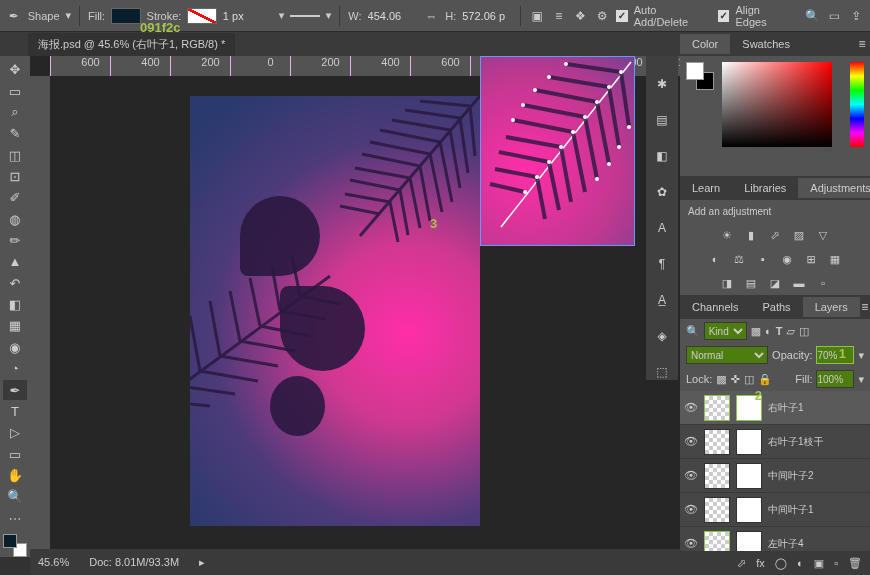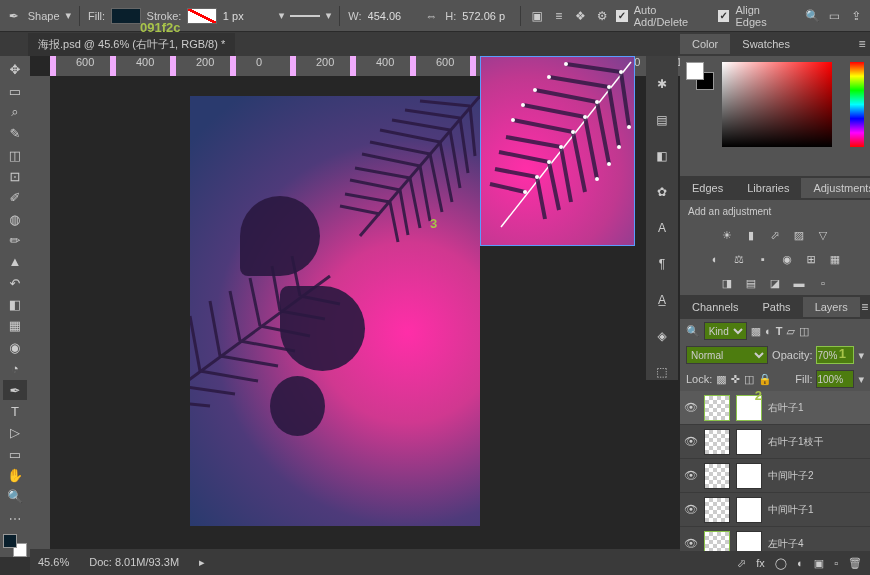--- a/index.html
+++ b/index.html
@@ -17,21 +17,21 @@
 .doctab{background:#323232;padding:4px 10px;font-size:11px;color:#ccc}
 .workspace{position:absolute;top:56px;left:0;right:190px;bottom:18px;display:flex}
 .tools{width:30px;background:#535353;display:flex;flex-direction:column;align-items:center;padding-top:4px;gap:2px}
 .tool{width:24px;height:20px;display:flex;align-items:center;justify-content:center;color:#ccc;cursor:pointer;font-size:13px}
 .tool.active{background:#3a3a3a}
 .fgbg{width:24px;height:24px;position:relative;margin-top:4px}
 .fgbg .fg{position:absolute;top:0;left:0;width:14px;height:14px;background:#091f2c;border:1px solid #999}
 .fgbg .bg{position:absolute;bottom:0;right:0;width:14px;height:14px;background:#fff;border:1px solid #999}
 .canvas{flex:1;background:#262626;position:relative;overflow:hidden}
 .ruler-h{position:absolute;top:0;left:20px;right:0;height:20px;background:#535353;display:flex;font-size:9px;color:#999;overflow:hidden}
-.ruler-h span{width:60px;text-align:left;padding-left:20px;border-left:6px solid #f0abfc;flex-shrink:0}
+.ruler-h span{width:60px;text-align:center;padding-left:20px;border-left:1px solid #f0abfc;flex-shrink:0}
 .ruler-v{position:absolute;top:20px;left:0;width:20px;bottom:0;background:#535353}
 .artboard{position:absolute;top:40px;left:160px;width:290px;height:430px;background:radial-gradient(circle at 75% 55%,#ff2ea8 0%,#d03890 28%,#4e3a7a 60%,#2a3a6e 90%);overflow:hidden}
 .selbox{position:absolute;top:0;left:450px;width:155px;height:190px;border:1px solid #5a9dff;background:radial-gradient(circle at 30% 60%,#ff2ea8,#c03890 60%,#7a4090)}
 .docktabs{position:absolute;top:56px;right:192px;width:32px;background:#3f3f3f;display:flex;flex-direction:column;align-items:center;padding-top:20px;gap:20px}
 .rpanel{position:absolute;top:32px;right:0;width:190px;bottom:0;background:#535353;display:flex;flex-direction:column}
 .phead{height:24px;background:#3a3a3a;display:flex;align-items:center}
 .ptab{padding:4px 12px;font-size:11px;cursor:pointer}
 .ptab.active{background:#535353}
 .colorpanel{height:120px;padding:6px;position:relative}
 .colorpanel .fgbg2{width:28px;height:28px;position:relative}
@@ -217,21 +217,21 @@
   </div>
   <div class="colorpanel">
     <div class="fgbg2">
         <div class="b"></div>
         <div class="f"></div>
       </div>
     <div class="picker"></div>
     <div class="hue"></div>
   </div>
   <div class="phead">
-    <div class="ptab">Edges</div>
+    <div class="ptab">Learn</div>
     <div class="ptab">Libraries</div>
     <div class="ptab active">Adjustments</div>
   </div>
   <div style="padding:6px 8px;font-size:10px">Add an adjustment</div>
   <div class="adjrow">
       <span>☀</span>
       <span>▮</span>
       <span>⬀</span>
       <span>▨</span>
       <span>▽</span>

